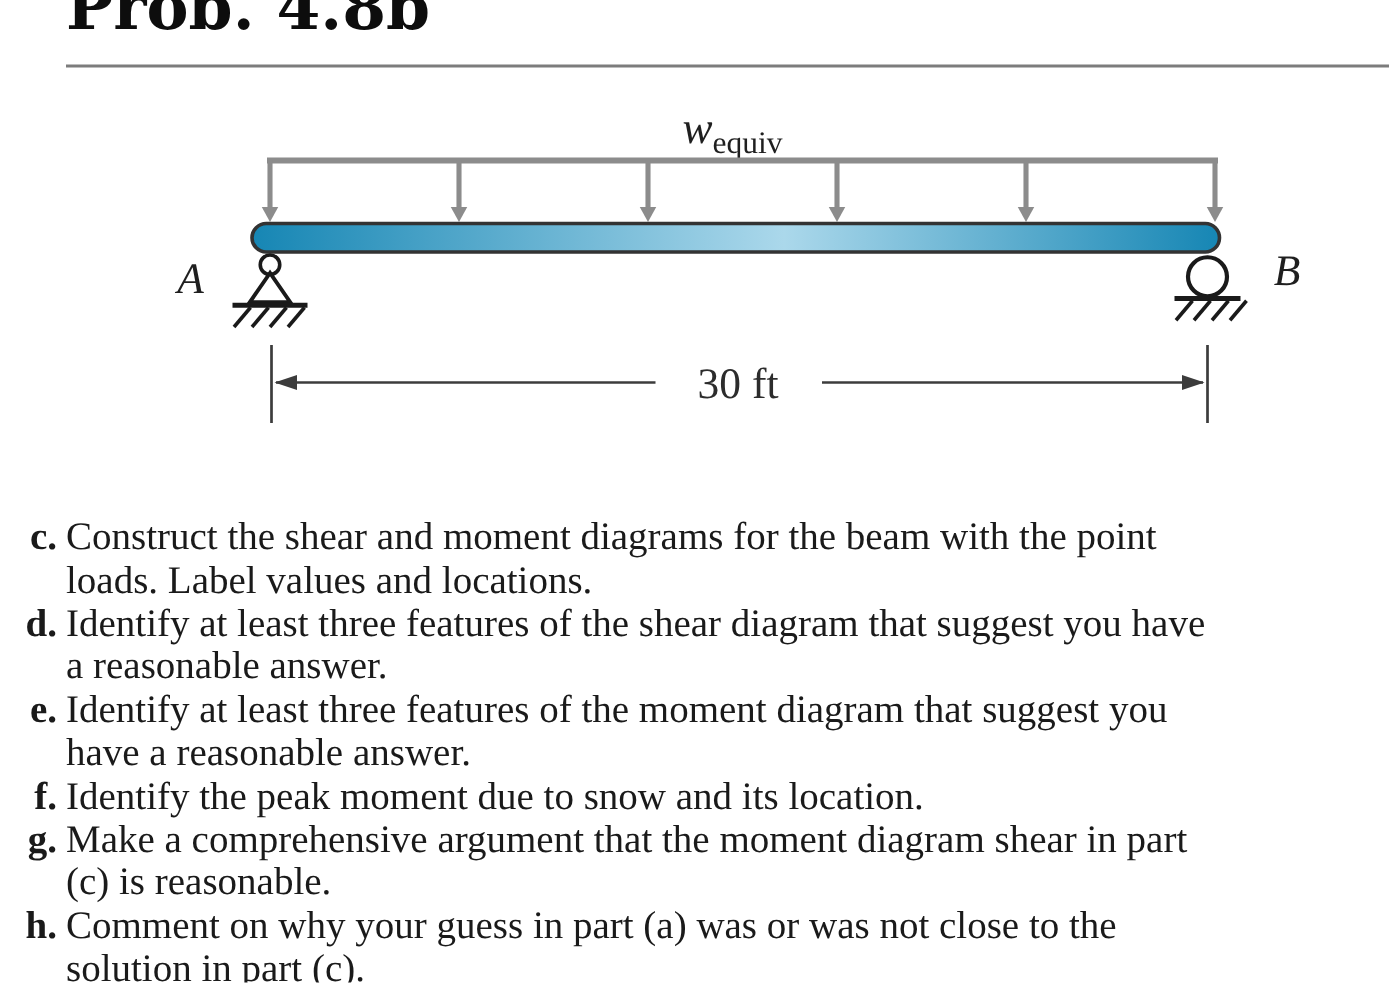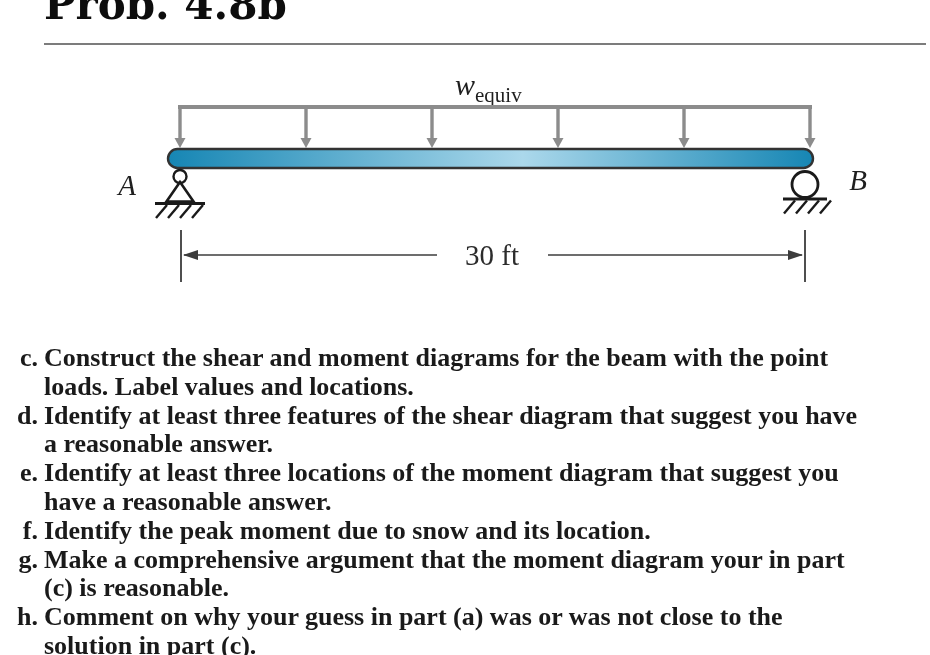--- a/index.html
+++ b/index.html
@@ -40,21 +40,21 @@
     line-height: 28.8px;
   }
   .problem-item { position: relative; padding-left: 44px; }
   .problem-item .plabel {
     position: absolute;
     left: 0; top: 0;
     width: 38px;
     text-align: right;
     font-weight: bold;
   }
-  .problem-item .ptext { white-space: pre; display: block; font-weight: bold; }
+  .problem-item .ptext { white-space: pre; display: block; }
   
   .ink   { stroke: #1a1a1a; fill: none; }
   .gray  { stroke: #8c8c8c; fill: none; }
   .dim   { stroke: #3c3c3c; fill: none; }
   text.serif-italic { font-family: "Liberation Serif", serif; font-style: italic; fill: #1f1f1f; }
   text.serif { font-family: "Liberation Serif", serif; fill: #2c2c2c; }
 </style>
 </head>
 <body>
 
@@ -145,30 +145,30 @@
     <span class="ptext">Construct the shear and moment diagrams for the beam with the point
 loads. Label values and locations.</span>
   </div>
   <div class="problem-item">
     <span class="plabel">d.</span>
     <span class="ptext">Identify at least three features of the shear diagram that suggest you have
 a reasonable answer.</span>
   </div>
   <div class="problem-item">
     <span class="plabel">e.</span>
-    <span class="ptext">Identify at least three locations of the moment diagram that suggest you
+    <span class="ptext">Identify at least three features of the moment diagram that suggest you
 have a reasonable answer.</span>
   </div>
   <div class="problem-item">
     <span class="plabel">f.</span>
     <span class="ptext">Identify the peak moment due to snow and its location.</span>
   </div>
   <div class="problem-item">
     <span class="plabel">g.</span>
-    <span class="ptext">Make a comprehensive argument that the moment diagram your in part
+    <span class="ptext">Make a comprehensive argument that the moment diagram shear in part
 (c) is reasonable.</span>
   </div>
   <div class="problem-item">
     <span class="plabel">h.</span>
     <span class="ptext">Comment on why your guess in part (a) was or was not close to the
 solution in part (c).</span>
   </div>
 </div>
 
 </body></html>

